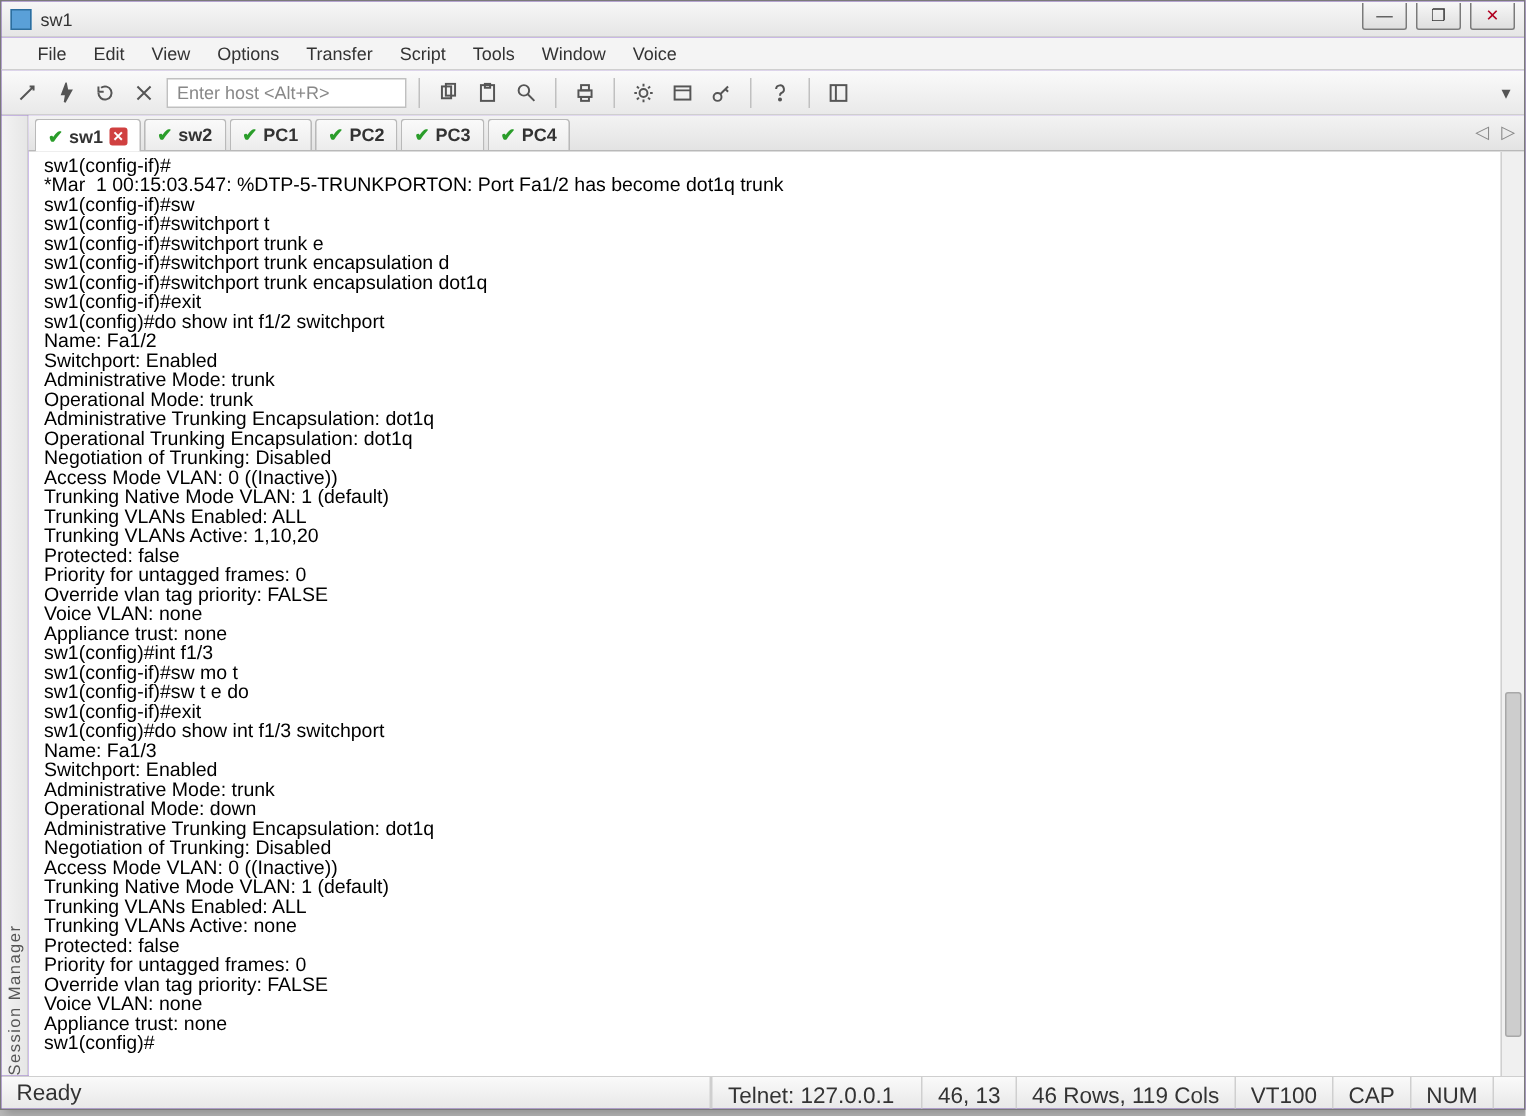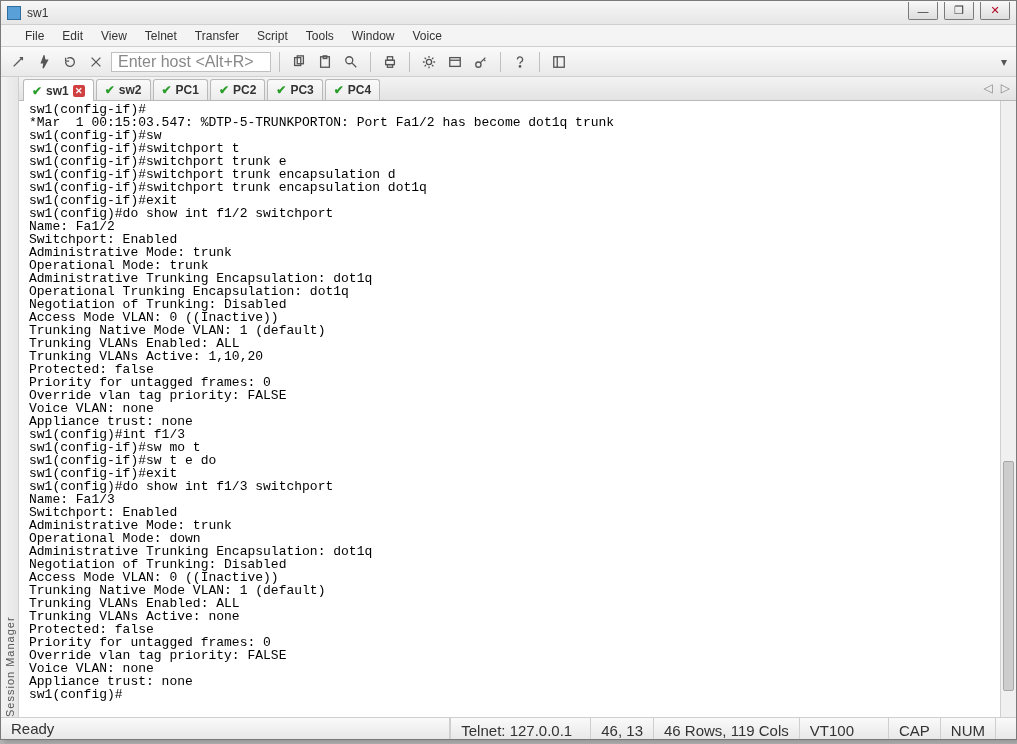--- a/index.html
+++ b/index.html
@@ -38,21 +38,21 @@
     padding: 0 6px; gap:4px;
   }
   .tb-sep { width:1px; height:20px; background:#c0c0c0; margin:0 4px; }
   .tb-btn {
     width:22px; height:22px; border:1px solid transparent; border-radius:3px;
     display:flex; align-items:center; justify-content:center; color:#555;
   }
   .tb-btn svg { width:14px; height:14px; stroke:#555; fill:none; stroke-width:1.5; }
   .host-input {
     width:160px; height:20px; border:1px solid #c0c0c0; background:#fff;
-    color:#888; padding:0 6px; font-size:16px; display:flex; align-items:center;
+    color:#888; padding:0 6px; font-size:12px; display:flex; align-items:center;
   }
   .toolbar .spacer { flex:1; }
   .tb-drop { width:12px; text-align:center; color:#555; }
 
   .workarea {
     position:absolute; left:0px; top:76px; right:0px; bottom:22px;
     display:flex;
   }
   .side-tab {
     width:18px; background:linear-gradient(90deg,#f3f3f3,#e6e6e6);
@@ -78,21 +78,21 @@
     border-radius:3px 3px 0 0; background:linear-gradient(#fafafa,#ececec);
     font-weight:bold; font-size:12px; color:#333;
   }
   .tab.active { background:#fff; height:22px; position:relative; top:1px; }
   .tab .chk { color:#2a9d2a; font-weight:bold; }
   .tab .x { width:12px; height:12px; background:#d04040; color:#fff; font-size:9px; display:flex; align-items:center; justify-content:center; border-radius:2px; }
   .tabbar .tab-nav { position:absolute; right:6px; top:4px; display:flex; gap:8px; color:#888; }
 
   .terminal {
     flex:1; overflow:auto; padding:2px 8px 2px 10px;
-    font-family:Liberation Mono, monospace; font-size:13px; line-height:13px;
+    font-family:Liberation Sans, sans-serif; font-size:13px; line-height:13px;
     color:#000; background:#fff; white-space:pre; position:relative;
   }
   .terminal .scrollbar-stub {
     position:absolute; right:0; top:0; bottom:0; width:16px;
     background:#f0f0f0; border-left:1px solid #d0d0d0;
   }
   .terminal .sb-thumb { position:absolute; left:2px; right:2px; background:#cdcdcd; border:1px solid #a8a8a8; border-radius:2px; }
 
   .statusbar {
     position:absolute; left:0; right:0; bottom:0; height:22px;
@@ -121,21 +121,21 @@
       </div>
     <div class="win-btn close">
         <span>✕</span>
       </div>
   </div>
 
   <div class="menubar">
     <span>File</span>
     <span>Edit</span>
     <span>View</span>
-    <span>Telnet</span>
+    <span>Options</span>
     <span>Transfer</span>
     <span>Script</span>
     <span>Tools</span>
     <span>Window</span>
     <span>Voice</span>
   </div>
 
   <div class="toolbar">
     <div class="tb-btn">
         <svg viewBox="0 0 16 16">
@@ -279,21 +279,21 @@
       </div>
     <div class="rcell" style="min-width:60px;">
         <span>46,  13</span>
       </div>
     <div class="rcell" style="min-width:130px;">
         <span>46 Rows, 119 Cols</span>
       </div>
     <div class="rcell" style="min-width:60px;">
         <span>VT100</span>
       </div>
-    <div class="rcell" style="min-width:40px;margin-left:24px;">
+    <div class="rcell" style="min-width:40px;">
         <span>CAP</span>
       </div>
     <div class="rcell" style="min-width:40px;">
         <span>NUM</span>
       </div>
     <div class="rcell" style="width:18px;"></div>
   </div>
 
 </div>
 

